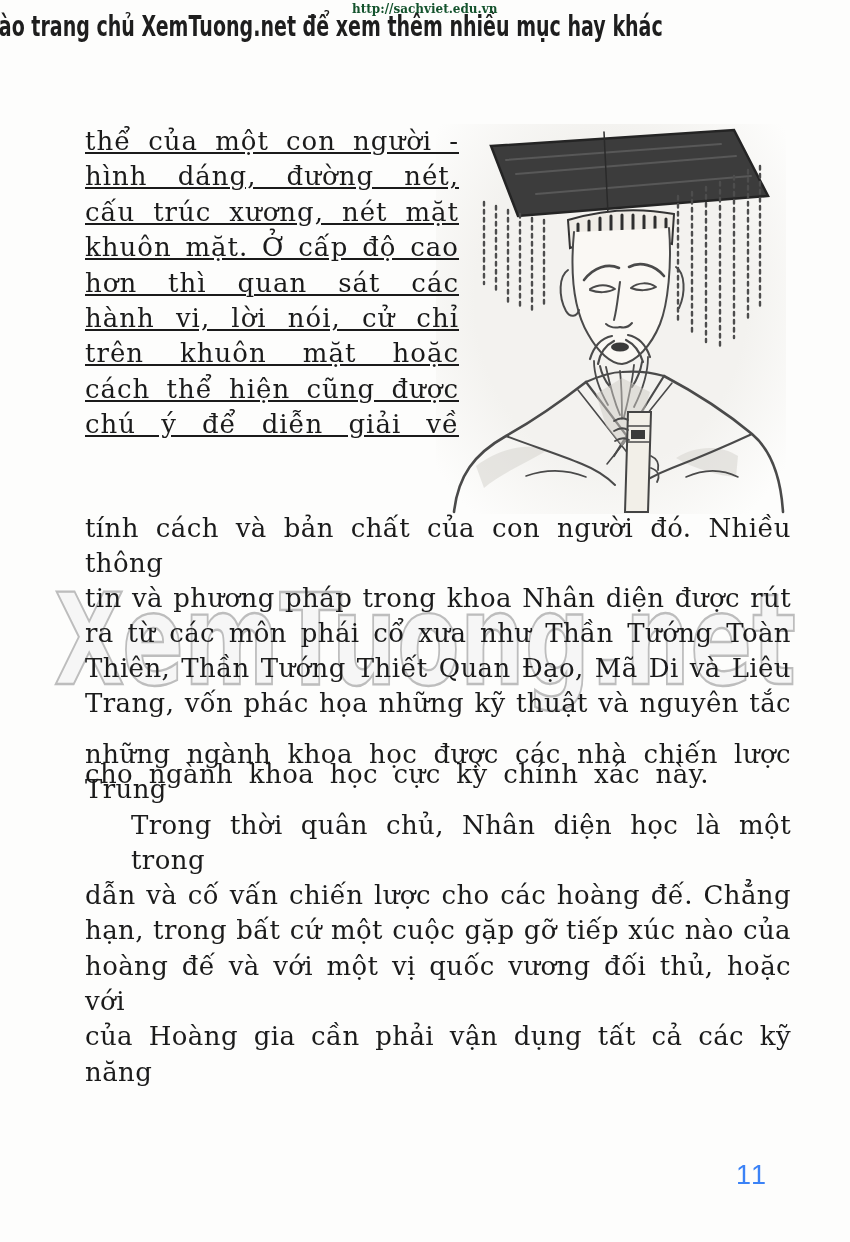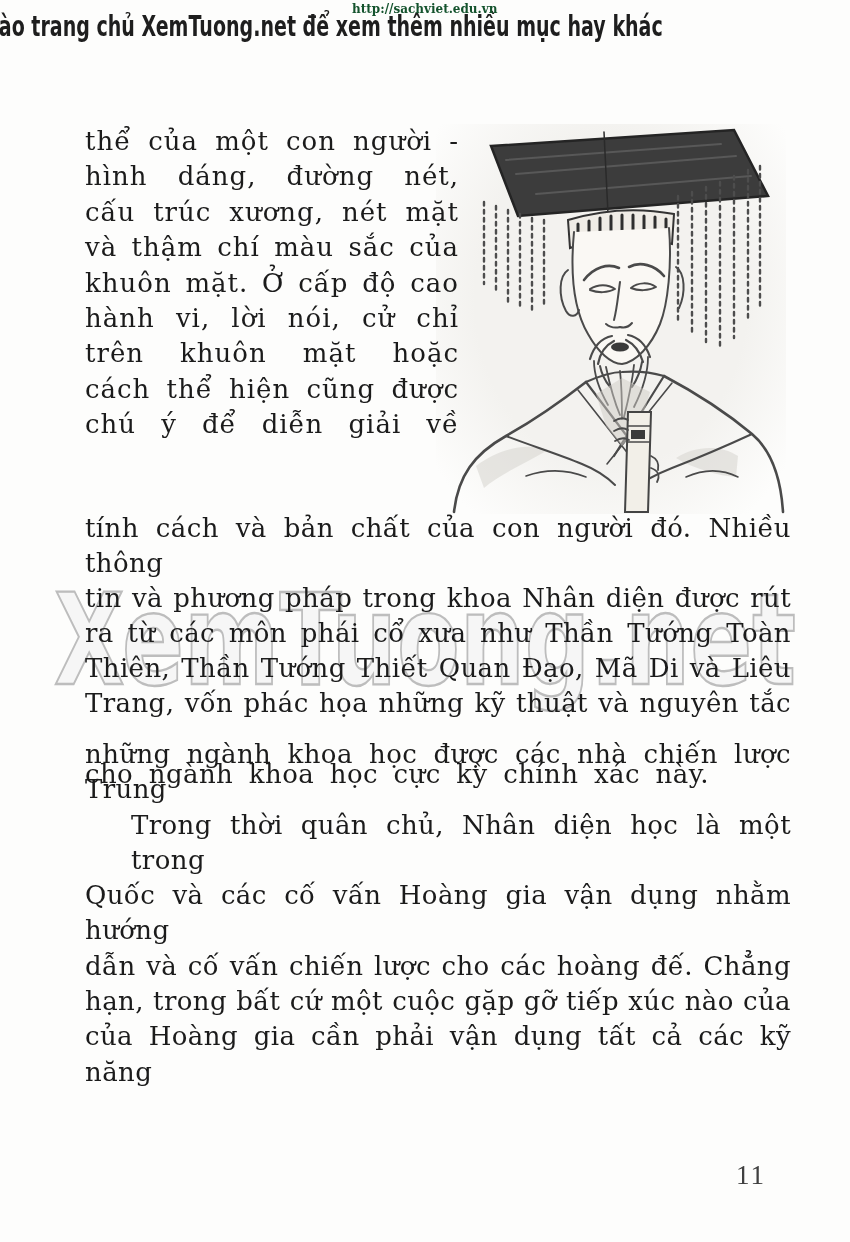--- a/index.html
+++ b/index.html
@@ -31,42 +31,42 @@
     position:absolute;left:50px;top:560px;width:752px;height:158px;
     z-index:1;pointer-events:none;
   }
   
   .textline{
     text-align:justify;text-align-last:justify;
     overflow:visible;white-space:normal;
   }
   .col-block{
     position:absolute;left:85px;top:124px;width:374px;z-index:2;
-    font-size:26px;line-height:35.4px;letter-spacing:1px;
+    font-size:26px;line-height:35.4px;letter-spacing:1px;text-decoration:underline;
   }
   .full-block{
     position:absolute;left:85px;top:511px;width:706px;z-index:2;
     font-size:26px;line-height:35px;letter-spacing:0.4px;
   }
   .para2-block{
     position:absolute;left:85px;top:737px;width:706px;z-index:2;
     font-size:26px;line-height:35.3px;letter-spacing:0.4px;
   }
   .indent{padding-left:46px;}
   .last-flush{text-align-last:left;word-spacing:7px;margin-top:36px;}
   
   .figure{
     position:absolute;left:436px;top:124px;width:350px;height:390px;z-index:2;
     background:radial-gradient(ellipse at 50% 45%, #f3f2ef 55%, rgba(253,253,252,0) 90%);
   }
   
   .pagenum{
     position:absolute;left:736px;top:1160px;z-index:2;
-    font-family:Liberation Serif, serif;
-    font-size:27px;color:#404040;letter-spacing:2px;
+    font-family:Liberation Sans, sans-serif;
+    font-size:27px;color:#3b82f6;letter-spacing:2px;
   }
 </style>
 </head>
 <body>
 
 <div class="hdr-wrap">
   <span class="hdr-text">Qúy vị hãy vào trang chủ XemTuong.net để xem thêm nhiều mục hay khác</span>
 </div>
 <span class="hdr-url">http://sachviet.edu.vn</span>
 
@@ -161,40 +161,40 @@
 
     <path d="M178,297 Q186,292 192,296 M178,307 Q186,302 192,306 M179,317 Q187,312 193,316" stroke-width="1.8"></path>
     <path d="M215,332 Q224,336 222,346 M215,344 Q226,348 221,358" stroke-width="1.8"></path>
   </g>
 </svg>
 
 <div class="col-block">
   <div class="textline">thể của một con người -</div>
   <div class="textline">hình dáng, đường nét,</div>
   <div class="textline">cấu trúc xương, nét mặt</div>
-  <div class="textline">và thậm chí màu sắc của</div>
   <div class="textline">khuôn mặt. Ở cấp độ cao</div>
+  <div class="textline">hơn thì quan sát các</div>
   <div class="textline">hành vi, lời nói, cử chỉ</div>
   <div class="textline">trên khuôn mặt hoặc</div>
   <div class="textline">cách thể hiện cũng được</div>
   <div class="textline">chú ý để diễn giải về</div>
 </div>
 
 <div class="full-block">
   <div class="textline">tính cách và bản chất của con người đó. Nhiều thông</div>
   <div class="textline">tin và phương pháp trong khoa Nhân diện được rút</div>
   <div class="textline">ra từ các môn phái cổ xưa như Thần Tướng Toàn</div>
   <div class="textline">Thiên, Thần Tướng Thiết Quan Đạo, Mã Di và Liêu</div>
   <div class="textline">Trang, vốn phác họa những kỹ thuật và nguyên tắc</div>
   <div class="textline last-flush">cho ngành khoa học cực kỳ chính xác này.</div>
 </div>
 
 <div class="para2-block">
   <div class="textline">những ngành khoa học được các nhà chiến lược Trung</div>
   <div class="textline indent">Trong thời quân chủ, Nhân diện học là một trong</div>
-  <div class="textline">Quốc và các cố vấn Hoàng gia vận dụng nhằm hướng</div>
   <div class="textline">dẫn và cố vấn chiến lược cho các hoàng đế. Chẳng</div>
   <div class="textline">hạn, trong bất cứ một cuộc gặp gỡ tiếp xúc nào của</div>
+  <div class="textline">hoàng đế và với một vị quốc vương đối thủ, hoặc với</div>
   <div class="textline">của Hoàng gia cần phải vận dụng tất cả các kỹ năng</div>
 
 </div>
 
 <div class="pagenum">11</div>
 
 </body></html>

